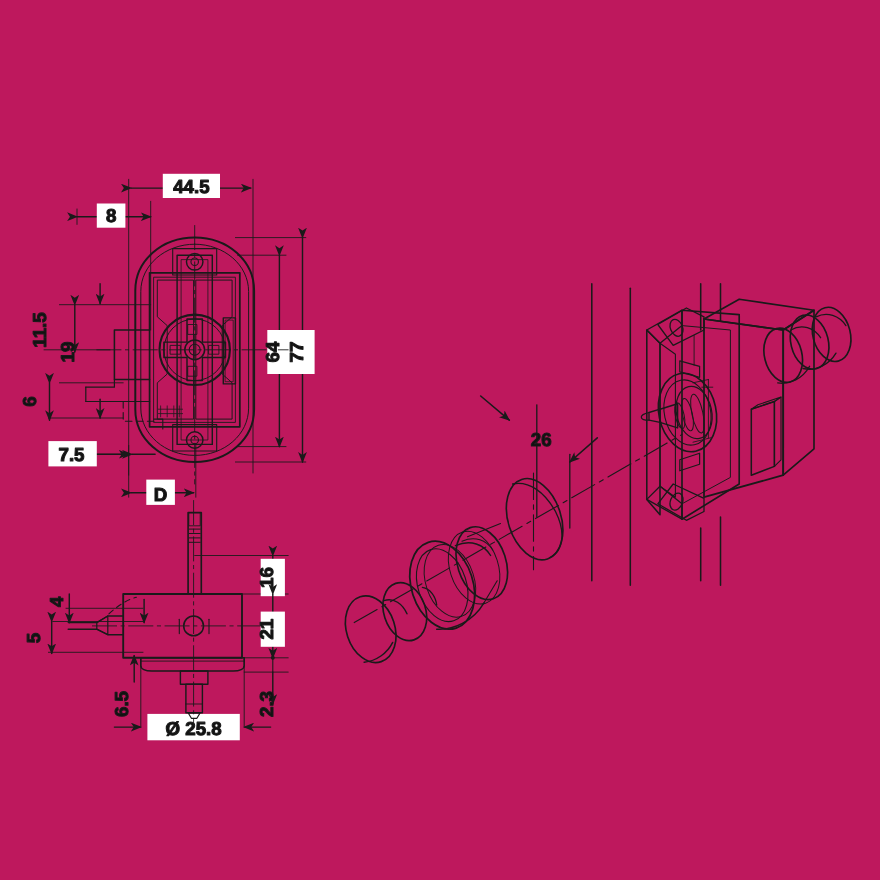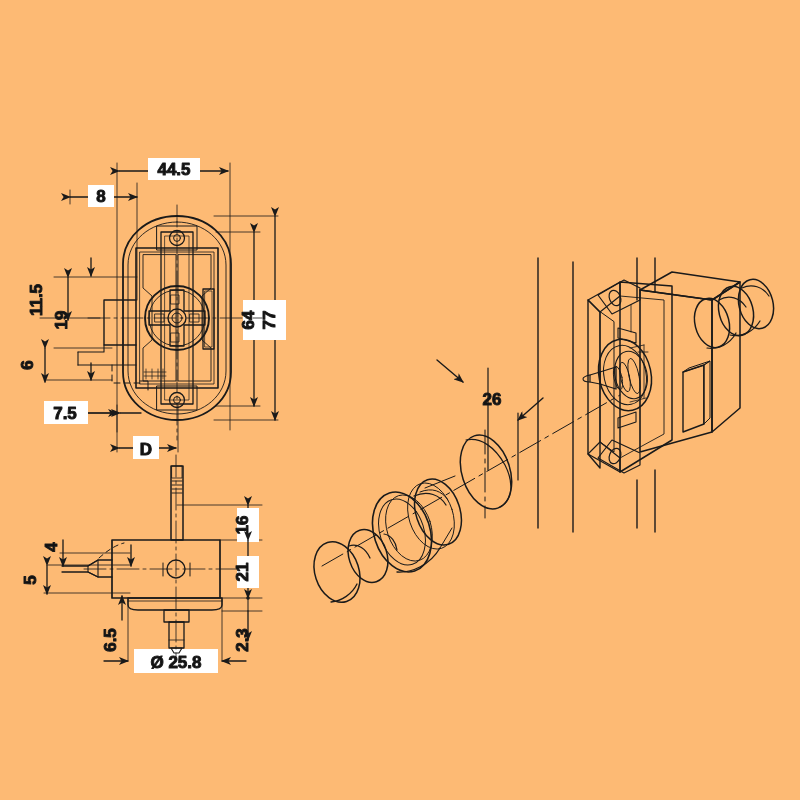--- a/index.html
+++ b/index.html
@@ -1,19 +1,19 @@
 <!DOCTYPE html>
 <html><head>
 <meta charset="utf-8">
 <title>Technical Drawing</title>
 <style>
   html,body{margin:0;padding:0;background:#ffffff;}
   body{width:800px;height:800px;overflow:hidden;
        font-family:"Liberation Sans",sans-serif;}
-  #sheet{position:relative;width:800px;height:800px;background:#fdba74;}
+  #sheet{position:relative;width:800px;height:800px;background:#be185d;}
   svg{display:block;}
   .dimtext{font-family:"Liberation Sans",sans-serif;font-weight:bold;fill:#111;}
 </style>
 </head>
 <body>
 
 <div id="sheet">
 <svg width="800" height="800" viewBox="0 0 800 800">
 
   <defs>

